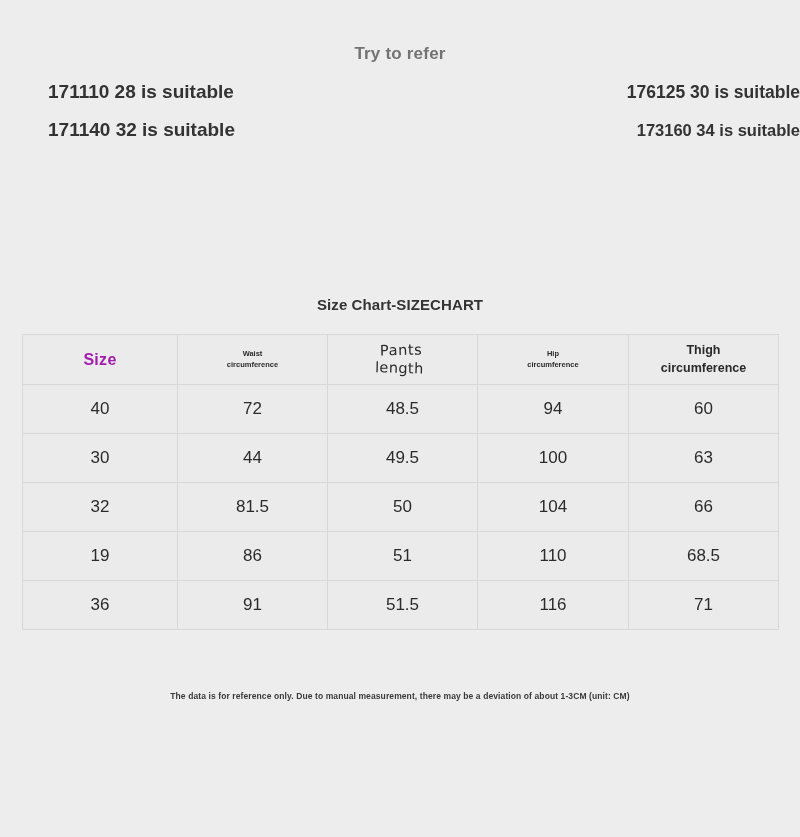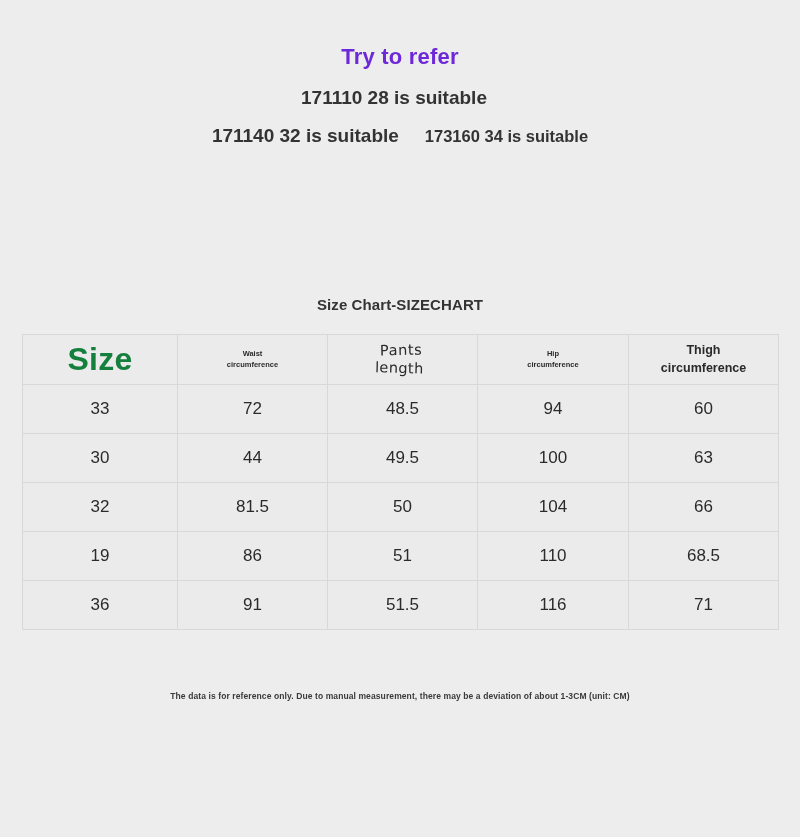--- a/index.html
+++ b/index.html
@@ -18,32 +18,33 @@
 
   
   .refer-block {
     position: absolute;
     left: 0;
     top: 44px;
     width: 800px;
     text-align: center;
   }
   .refer-title {
-    font-size: 22px;
-    font-weight: bold;
-    color: #6d28d9;
+    font-size: 17px;
+    font-weight: bold;
+    color: #737373;
     letter-spacing: 0.2px;
     margin-bottom: 17px;
   }
   .refer-line {
     display: flex;
-    justify-content: center;
+    justify-content: space-between;
     align-items: baseline;
     margin-bottom: 16px;
     white-space: pre;
+    margin-left: 48px;
   }
   .refer-seg {
     font-weight: bold;
     color: #333333;
   }
   .refer-line-1 .seg-a { font-size: 19px; }
   .refer-line-1 .gap   { width: 12px; display:inline-block; }
   .refer-line-1 .seg-b { font-size: 17.5px; }
 
   .refer-line-2 .seg-a { font-size: 19px; }
@@ -91,23 +92,23 @@
   table.size-table col.c-size   { width: 155px; }
   table.size-table col.c-waist  { width: 150px; }
   table.size-table col.c-pants  { width: 150px; }
   table.size-table col.c-hip    { width: 151px; }
   table.size-table col.c-thigh  { width: 150px; }
 
   thead tr { height: 50px; }
   tbody tr { height: 49px; }
 
   .th-size {
-    font-size: 32px;
-    font-weight: bold;
-    color: #15803d;
+    font-size: 16px;
+    font-weight: bold;
+    color: #a21caf;
     letter-spacing: 0.3px;
   }
   .th-small {
     font-size: 7.5px;
     font-weight: bold;
     color: #2a2a2a;
     line-height: 1.45;
   }
   .th-pants {
     font-size: 14.5px;
@@ -155,20 +156,21 @@
 </style>
 </head>
 <body>
 
 <div class="refer-block">
   <div class="refer-title">Try to refer</div>
 
   <div class="refer-line refer-line-1">
     <span class="refer-seg seg-a">171110 28 is suitable</span>
     <span class="gap"></span>
+    <span class="refer-seg seg-b">176125 30 is suitable</span>
   </div>
 
   <div class="refer-line refer-line-2">
     <span class="refer-seg seg-a">171140 32 is suitable</span>
     <span class="gap"></span>
     <span class="refer-seg seg-b">173160 34 is suitable</span>
   </div>
 
 </div>
 
@@ -209,21 +211,21 @@
         <th>
           <div class="th-thigh">
             <div>Thigh</div>
             <div>circumference</div>
           </div>
         </th>
       </tr>
     </thead>
     <tbody>
       <tr>
-        <td><span class="cell-val">33</span></td>
+        <td><span class="cell-val">40</span></td>
         <td><span class="cell-val">72</span></td>
         <td><span class="cell-val">48.5</span></td>
         <td><span class="cell-val">94</span></td>
         <td><span class="cell-val">60</span></td>
       </tr>
       <tr>
         <td><span class="cell-val">30</span></td>
         <td><span class="cell-val">44</span></td>
         <td><span class="cell-val">49.5</span></td>
         <td><span class="cell-val">100</span></td>

